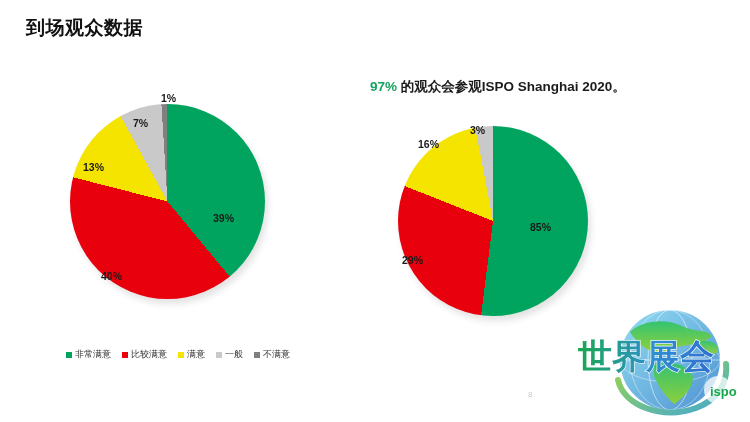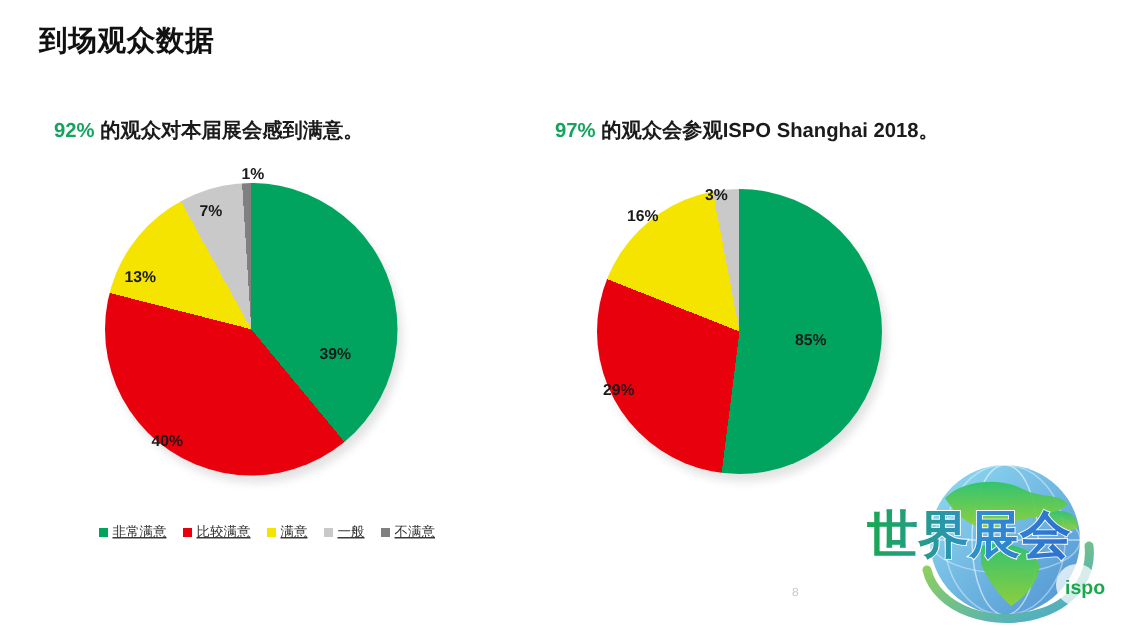--- a/index.html
+++ b/index.html
@@ -98,21 +98,21 @@
   .legend {
     position: absolute;
     top: 272px;
     display: flex;
     flex-wrap: nowrap;
     align-items: center;
     gap: 11px;
     font-size: 9px;
     color: #3a3a3a;
   }
-  #legend-left  { left: 38px; text-decoration: underline; }
+  #legend-left  { left: 38px; }
   #legend-right { left: 28px; }
 
   .legend-item {
     display: flex;
     align-items: center;
     gap: 3px;
     white-space: nowrap;
   }
   .legend-swatch {
     width: 6px;
@@ -146,24 +146,20 @@
   }
   #watermark svg { display: block; }
 </style>
 </head>
 <body>
 
 <div id="slide-title">到场观众数据</div>
 
 <div class="panel" id="panel-left">
 
-  <div class="panel-subtitle">
-    <span class="pct-accent">92%</span>
-    <span>的观众对本届展会感到满意。</span>
-  </div>
 
   <div class="chart-area">
     <div class="pie-shadow" id="shadow-left"></div>
     <div class="pie" id="pie-left" style="background: conic-gradient(rgb(0, 164, 94) 0deg, rgb(0, 164, 94) 140.4deg, rgb(232, 0, 13) 140.4deg, rgb(232, 0, 13) 284.4deg, rgb(245, 228, 0) 284.4deg, rgb(245, 228, 0) 331.2deg, rgb(201, 201, 201) 331.2deg, rgb(201, 201, 201) 356.4deg, rgb(128, 128, 128) 356.4deg, rgb(128, 128, 128) 360deg);"></div>
 
     <div class="slice-label" style="left:185px; top:128px;">39%</div>
     <div class="slice-label" style="left:73px; top:174px;margin-top:12px;">40%</div>
     <div class="slice-label" style="left:55px; top:77px;">13%</div>
     <div class="slice-label" style="left:105px; top:33px;">7%</div>
     <div class="slice-label" style="left:133px; top:8px;">1%</div>
@@ -190,21 +186,21 @@
         <span class="legend-swatch" style="background: rgb(128, 128, 128);"></span>
         <span class="legend-text">不满意</span>
       </div>
     </div>
 </div>
 
 <div class="panel" id="panel-right">
 
   <div class="panel-subtitle">
     <span class="pct-accent">97%</span>
-    <span>的观众会参观ISPO Shanghai 2018。</span>
+    <span>的观众会参观ISPO Shanghai 2020。</span>
   </div>
 
   <div class="chart-area">
     <div class="pie-shadow" id="shadow-right"></div>
     <div class="pie" id="pie-right" style="background: conic-gradient(rgb(0, 164, 94) 0deg, rgb(0, 164, 94) 187.2deg, rgb(232, 0, 13) 187.2deg, rgb(232, 0, 13) 291.6deg, rgb(245, 228, 0) 291.6deg, rgb(245, 228, 0) 349.2deg, rgb(201, 201, 201) 349.2deg, rgb(201, 201, 201) 360deg);"></div>
 
     <div class="slice-label" style="left:160px; top:119px;">85%</div>
     <div class="slice-label" style="left:32px; top:152px;">29%</div>
     <div class="slice-label" style="left:48px; top:36px;">16%</div>
     <div class="slice-label" style="left:100px; top:22px;">3%</div>

